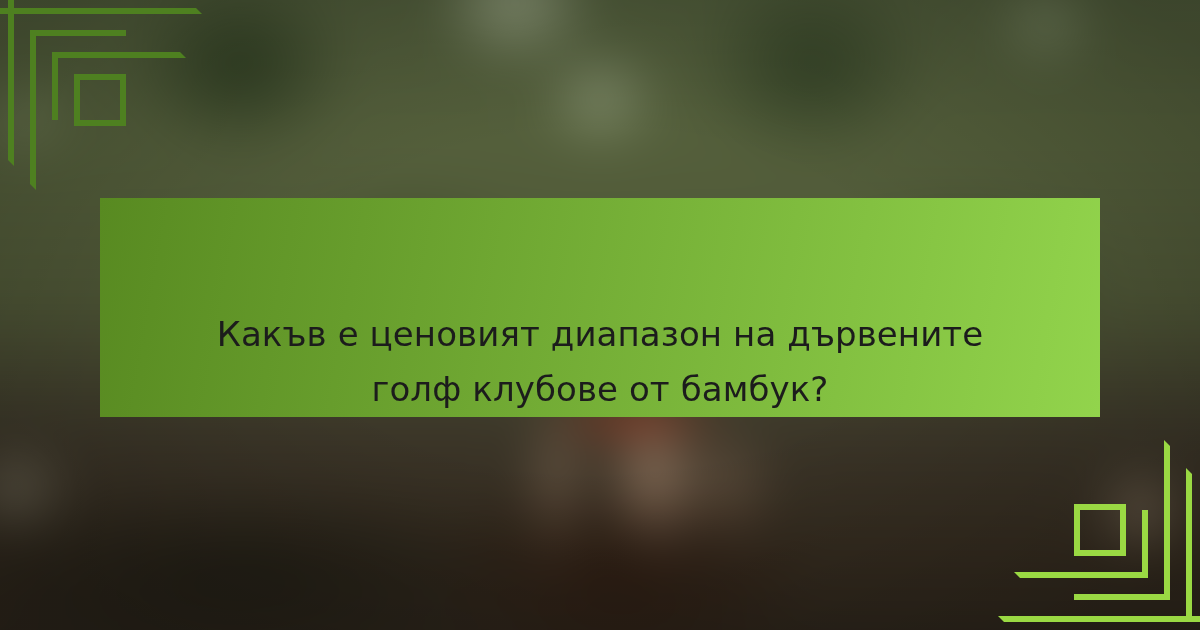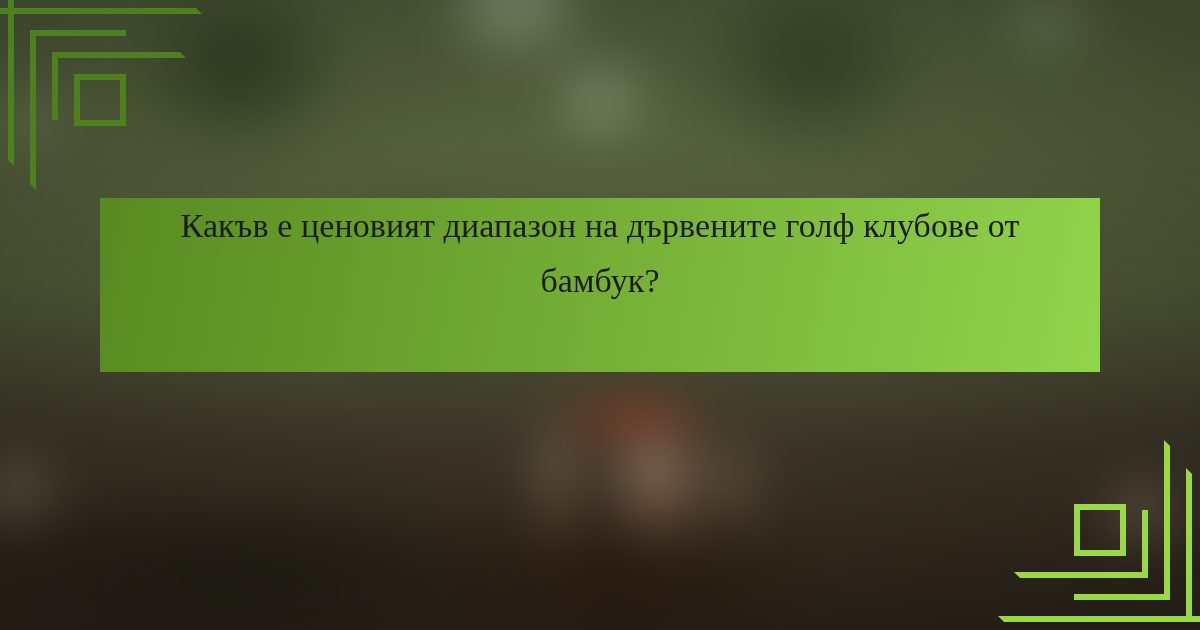--- a/index.html
+++ b/index.html
@@ -58,25 +58,24 @@
   .corner svg { display: block; }
   .corner-tl { top: 0; left: 0; }
   .corner-br { bottom: 0; right: 0; }
 
   
   .banner {
     position: absolute;
     left: 100px;
     top: 198px;
     width: 1000px;
-    height: 174px;
+    height: 219px;
     display: flex;
-    align-items: flex-start;
+    align-items: flex-end;
     justify-content: center;
-    font-family: Liberation Serif, serif;
   }
   .banner-title {
     margin: 0;
     width: 86%;
     text-align: center;
     color: #1c1c1c;
     font-size: 34px;
     font-weight: 400;
     line-height: 1.62;
     letter-spacing: 0.1px;

